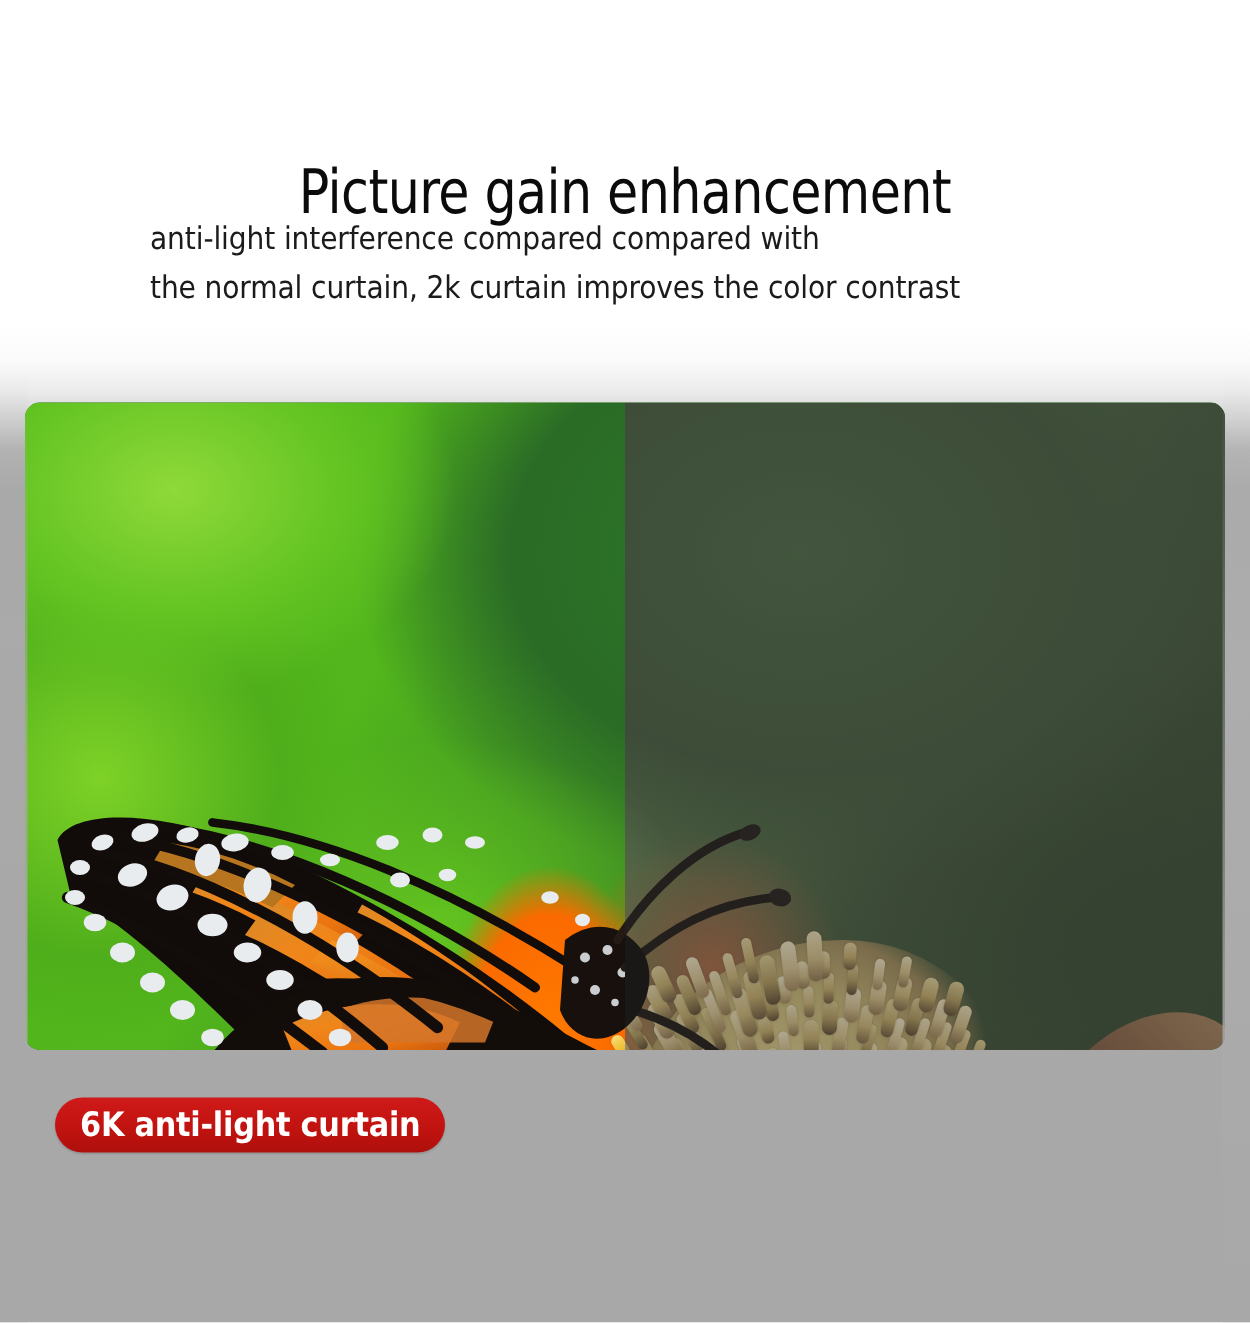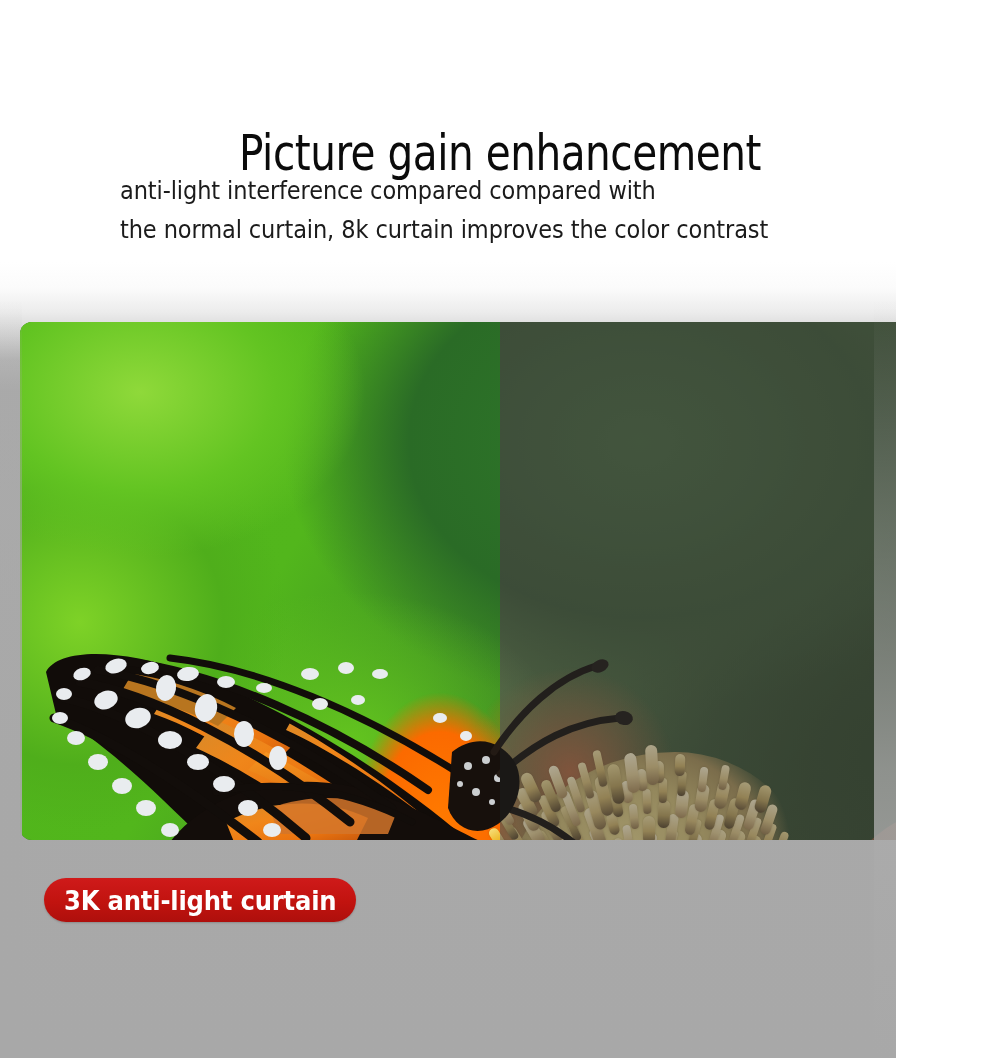--- a/index.html
+++ b/index.html
@@ -9,21 +9,21 @@
   body {
     width: 1000px;
     height: 1058px;
     overflow: hidden;
     font-family: "Liberation Sans", sans-serif;
     background: #ffffff;
   }
 
   .page {
     position: relative;
-    width: 896px;
+    width: 1000px;
     height: 1058px;
     background:
       linear-gradient(to bottom,
         #ffffff 0px,
         #ffffff 262px,
         #fbfbfb 288px,
         #ececec 312px,
         #d2d2d2 336px,
         #b4b4b4 360px,
         #a9a9a9 392px,
@@ -180,21 +180,21 @@
 </style>
 </head>
 <body>
 
 <div class="page">
 
   <h1 class="headline">Picture gain enhancement</h1>
 
   <div class="subcopy">
     <span class="ln">anti-light interference compared compared with</span>
-    <span class="ln">the normal curtain, 8k curtain improves the color contrast</span>
+    <span class="ln">the normal curtain, 2k curtain improves the color contrast</span>
   </div>
 
   <div class="photo">
 
     <div class="half half-left">
       <div class="scene">
         <div class="bg-green"></div>
         <div class="flower-left"></div>
 
         <div class="floret-group">
@@ -406,16 +406,16 @@
           </g>
           <path d="M 432,430 C 452,414 476,416 492,436 C 506,454 500,486 478,502 C 458,516 436,508 428,486 Z" fill="#17100c"></path>
         </svg>
       </div>
     </div>
   </div>
 
   <div class="edge-shade-left"></div>
   <div class="edge-shade-right"></div>
 
-  <div class="badge badge-4k">3K anti-light curtain</div>
+  <div class="badge badge-4k">6K anti-light curtain</div>
 
 
 </div>
 
 </body></html>

